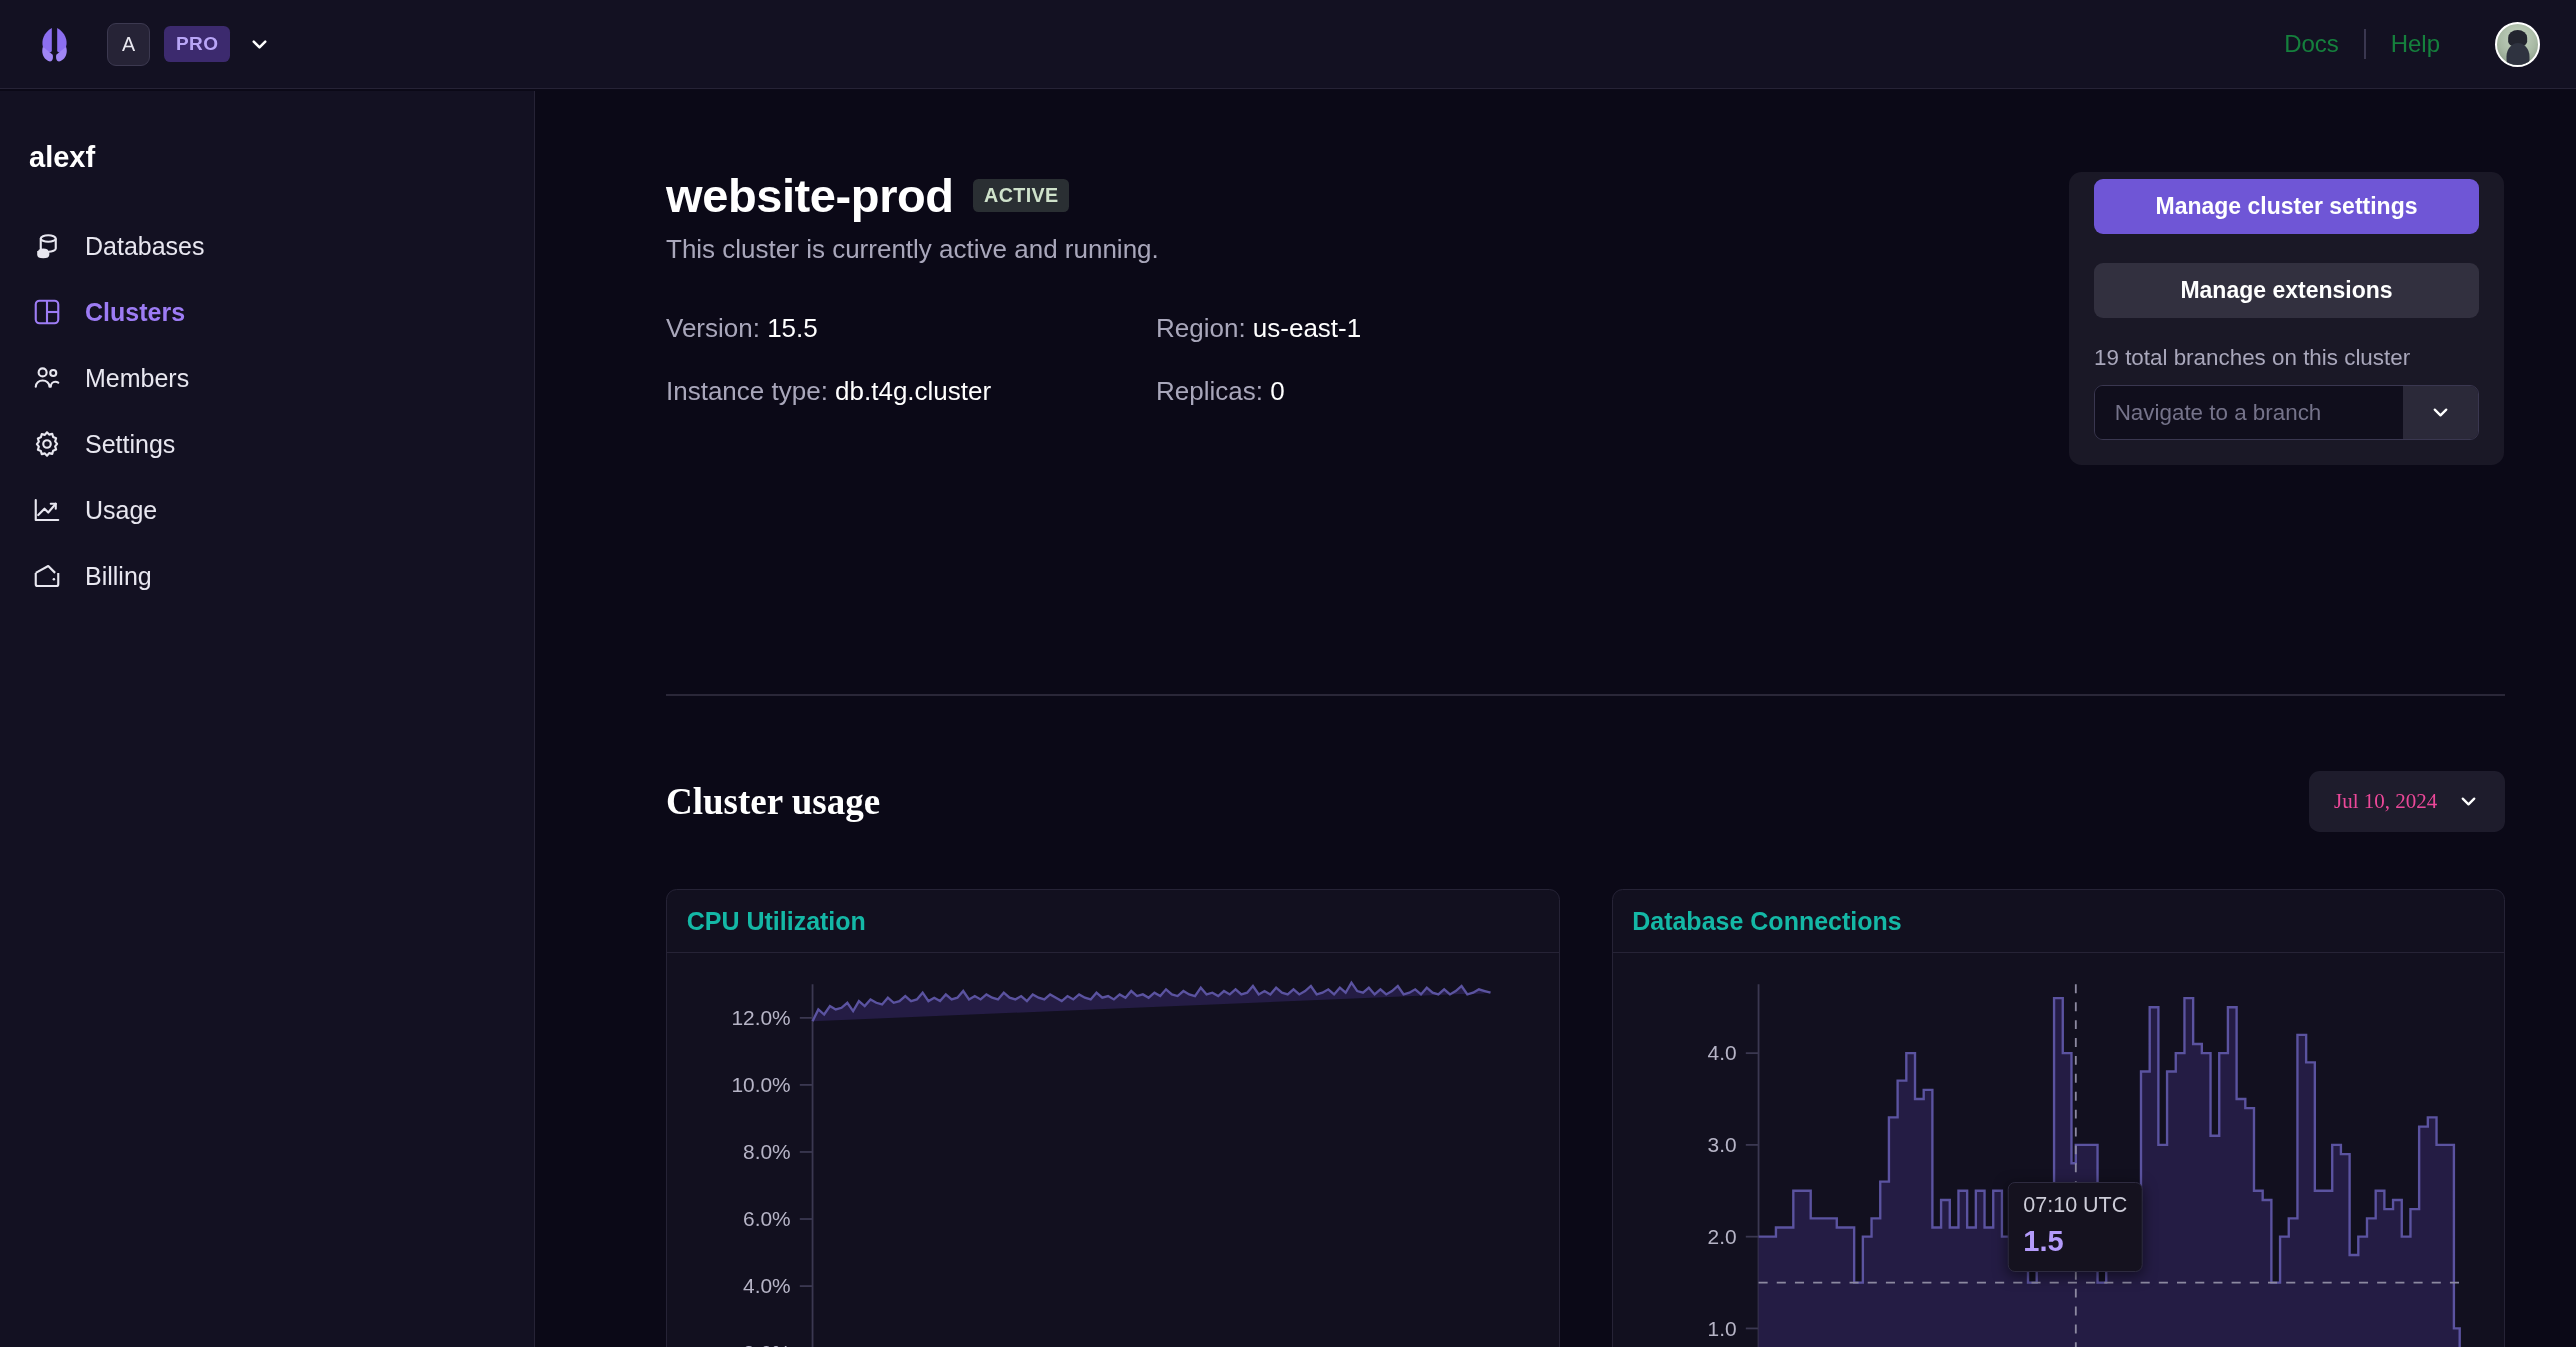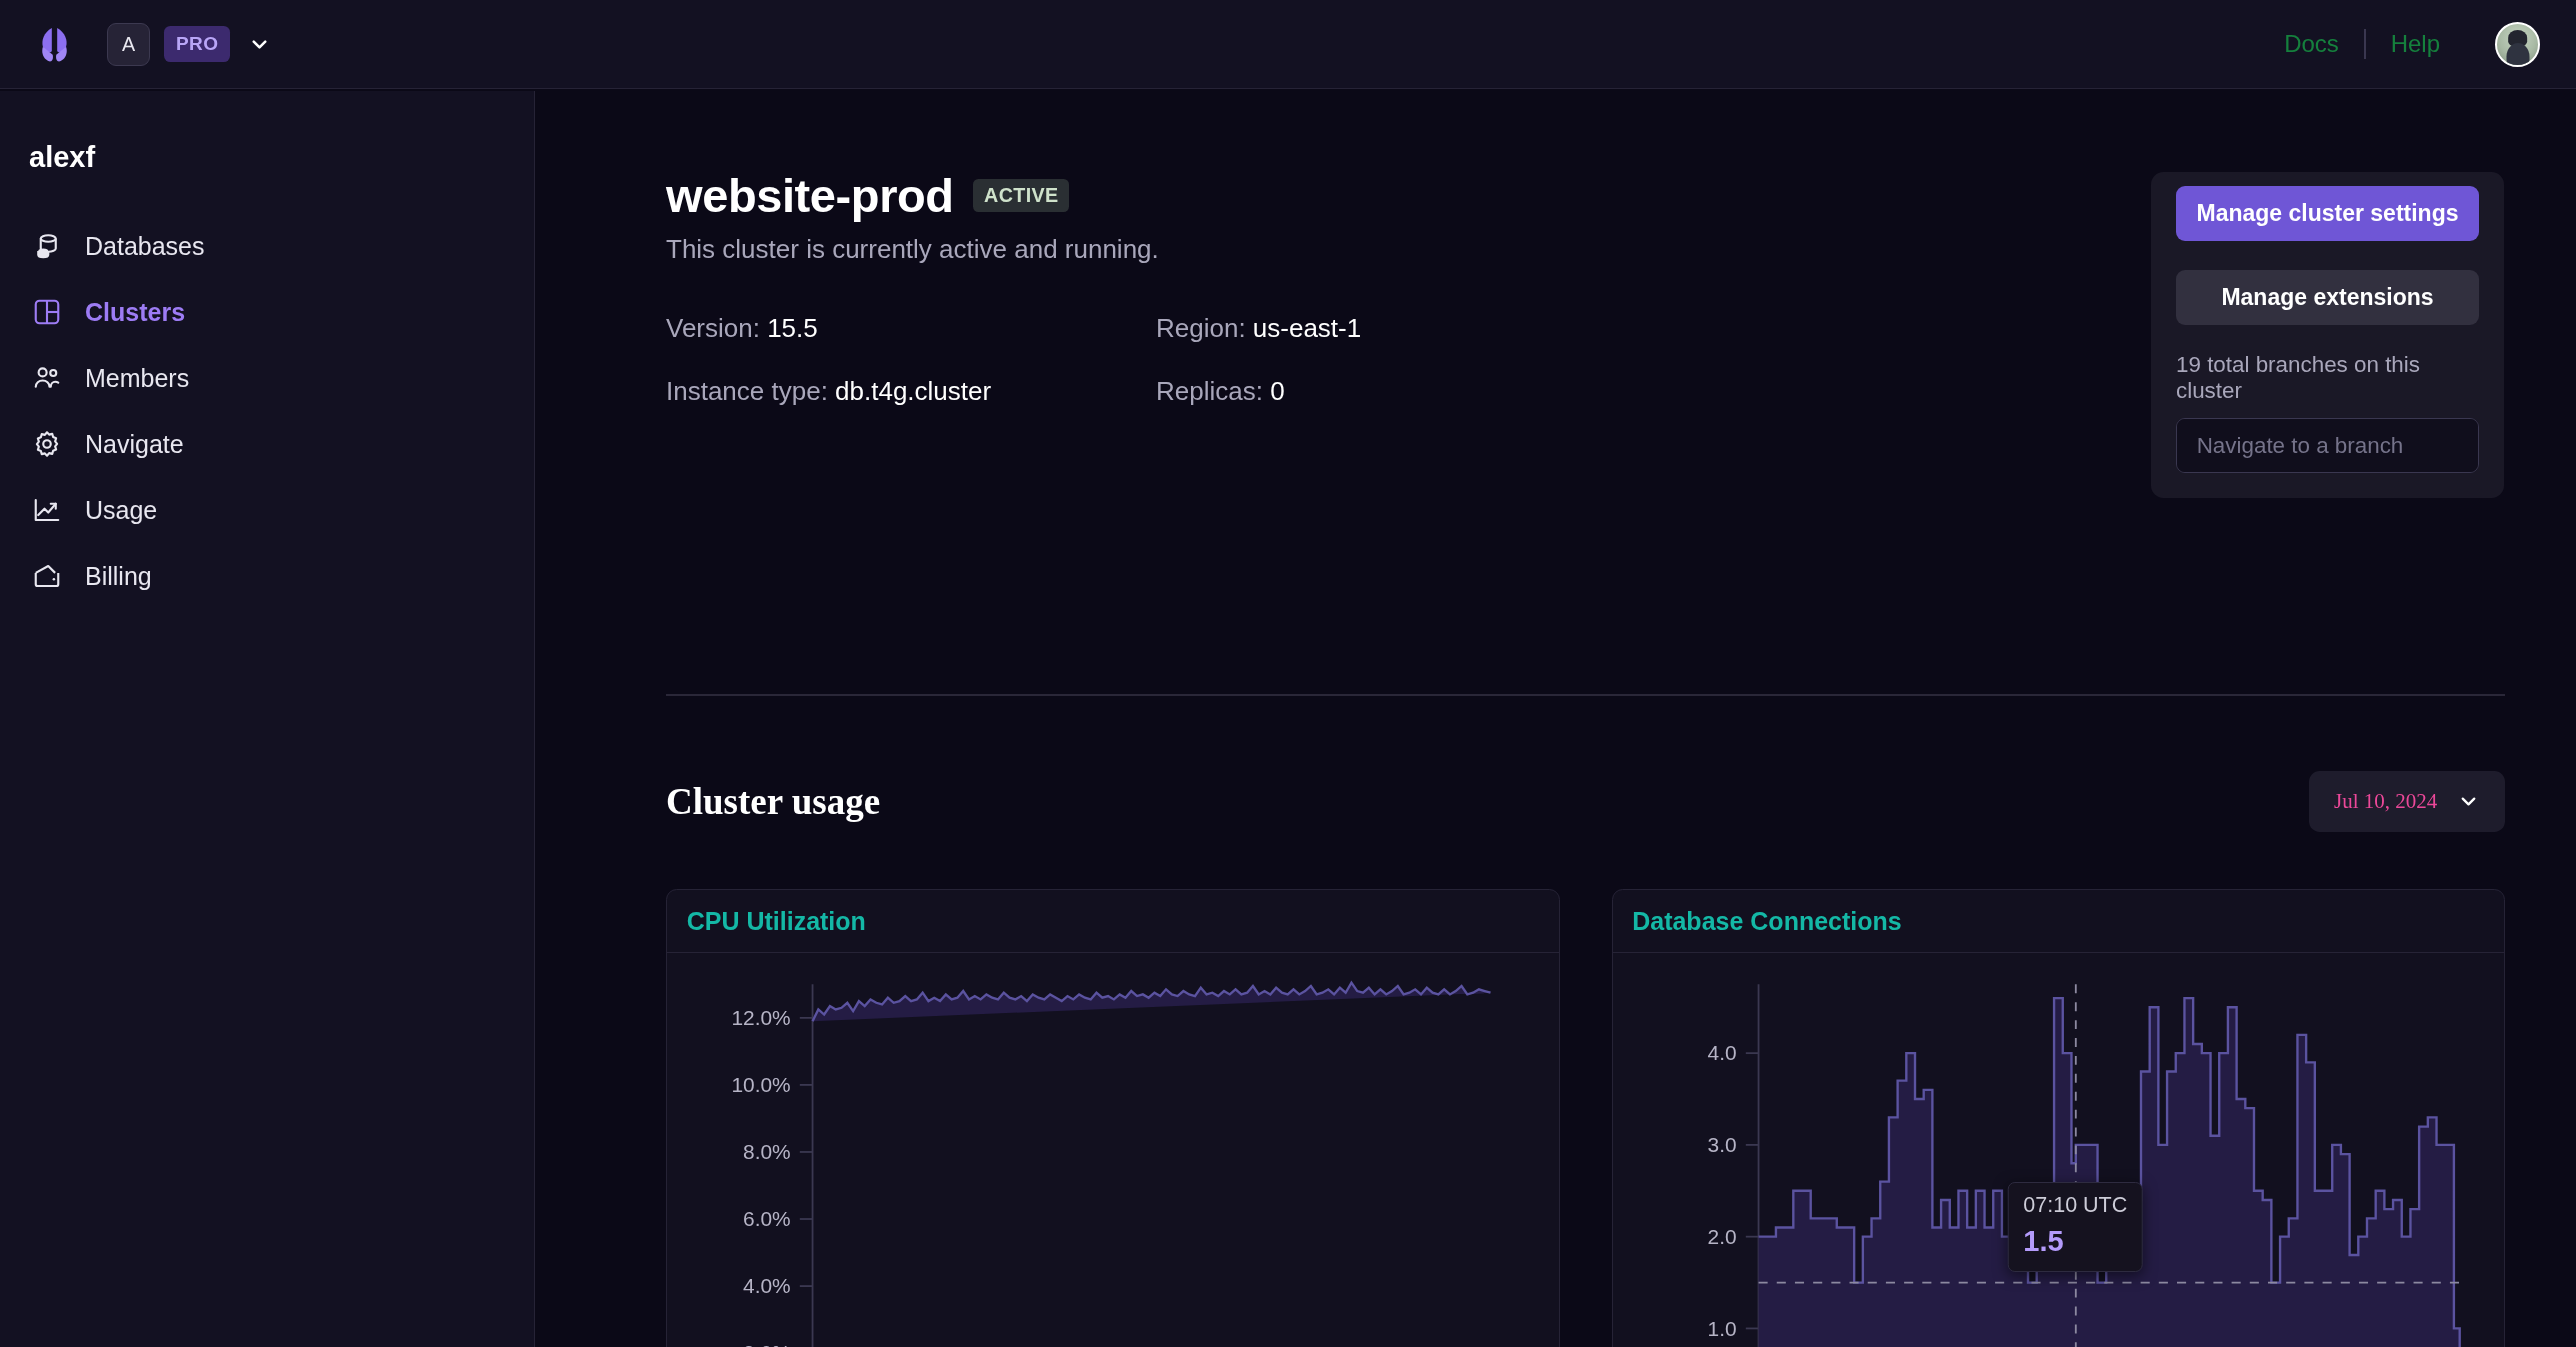--- a/index.html
+++ b/index.html
@@ -105,24 +105,24 @@
     display: grid; grid-template-columns: 490px 1fr;
     row-gap: 32px; width: 984px;
   }
   .meta-cell { font-size: 26px; white-space: nowrap; }
   .meta-label { color: #a9a7bb; }
   .meta-value { color: #ffffff; margin-left: 7.2px; }
 
   
   .side-card {
     position: absolute; right: 72px; top: 81px;
-    width: 353px;
+    width: 435px;
     background: #1a1826;
     border-radius: 12.5px;
-    padding: 14px 25px 25px;
+    padding: 7px 25px 25px;
   }
   .btn-primary {
     display: block; width: 100%; height: 55px;
     background: #6f56d6; color: #ffffff;
     border: none; border-radius: 9px;
     font-family: inherit; font-size: 23px; font-weight: 700;
     cursor: pointer;
   }
   .btn-secondary {
     display: block; width: 100%; height: 55px;
@@ -263,21 +263,21 @@
         <path d="M15 19c0-2.4 1.6-4 3.6-4 1.4 0 2.4.7 2.4.7"></path>
       </svg>
       <span>Members</span>
     </a>
 
     <a class="nav-item" href="#">
       <svg class="ico" viewBox="0 0 24 24" fill="none" stroke="#e8e7f0" stroke-width="1.7" stroke-linejoin="round">
         <circle cx="12" cy="12" r="3"></circle>
         <path d="M12 2.6l1.7 1.9 2.5-.6.7 2.5 2.4 1-.8 2.5 1.6 2-1.6 2 .8 2.5-2.4 1-.7 2.5-2.5-.6L12 21.4l-1.7-1.9-2.5.6-.7-2.5-2.4-1 .8-2.5-1.6-2 1.6-2-.8-2.5 2.4-1 .7-2.5 2.5.6z"></path>
       </svg>
-      <span>Navigate</span>
+      <span>Settings</span>
     </a>
 
     <a class="nav-item" href="#">
       <svg class="ico" viewBox="0 0 24 24" fill="none" stroke="#e8e7f0" stroke-width="1.7" stroke-linecap="round" stroke-linejoin="round">
         <polyline points="3 4 3 20 21 20"></polyline>
         <polyline points="5 16 10 11 13 14 19 7"></polyline>
         <polyline points="15 7 19 7 19 11"></polyline>
       </svg>
       <span>Usage</span>
     </a>

